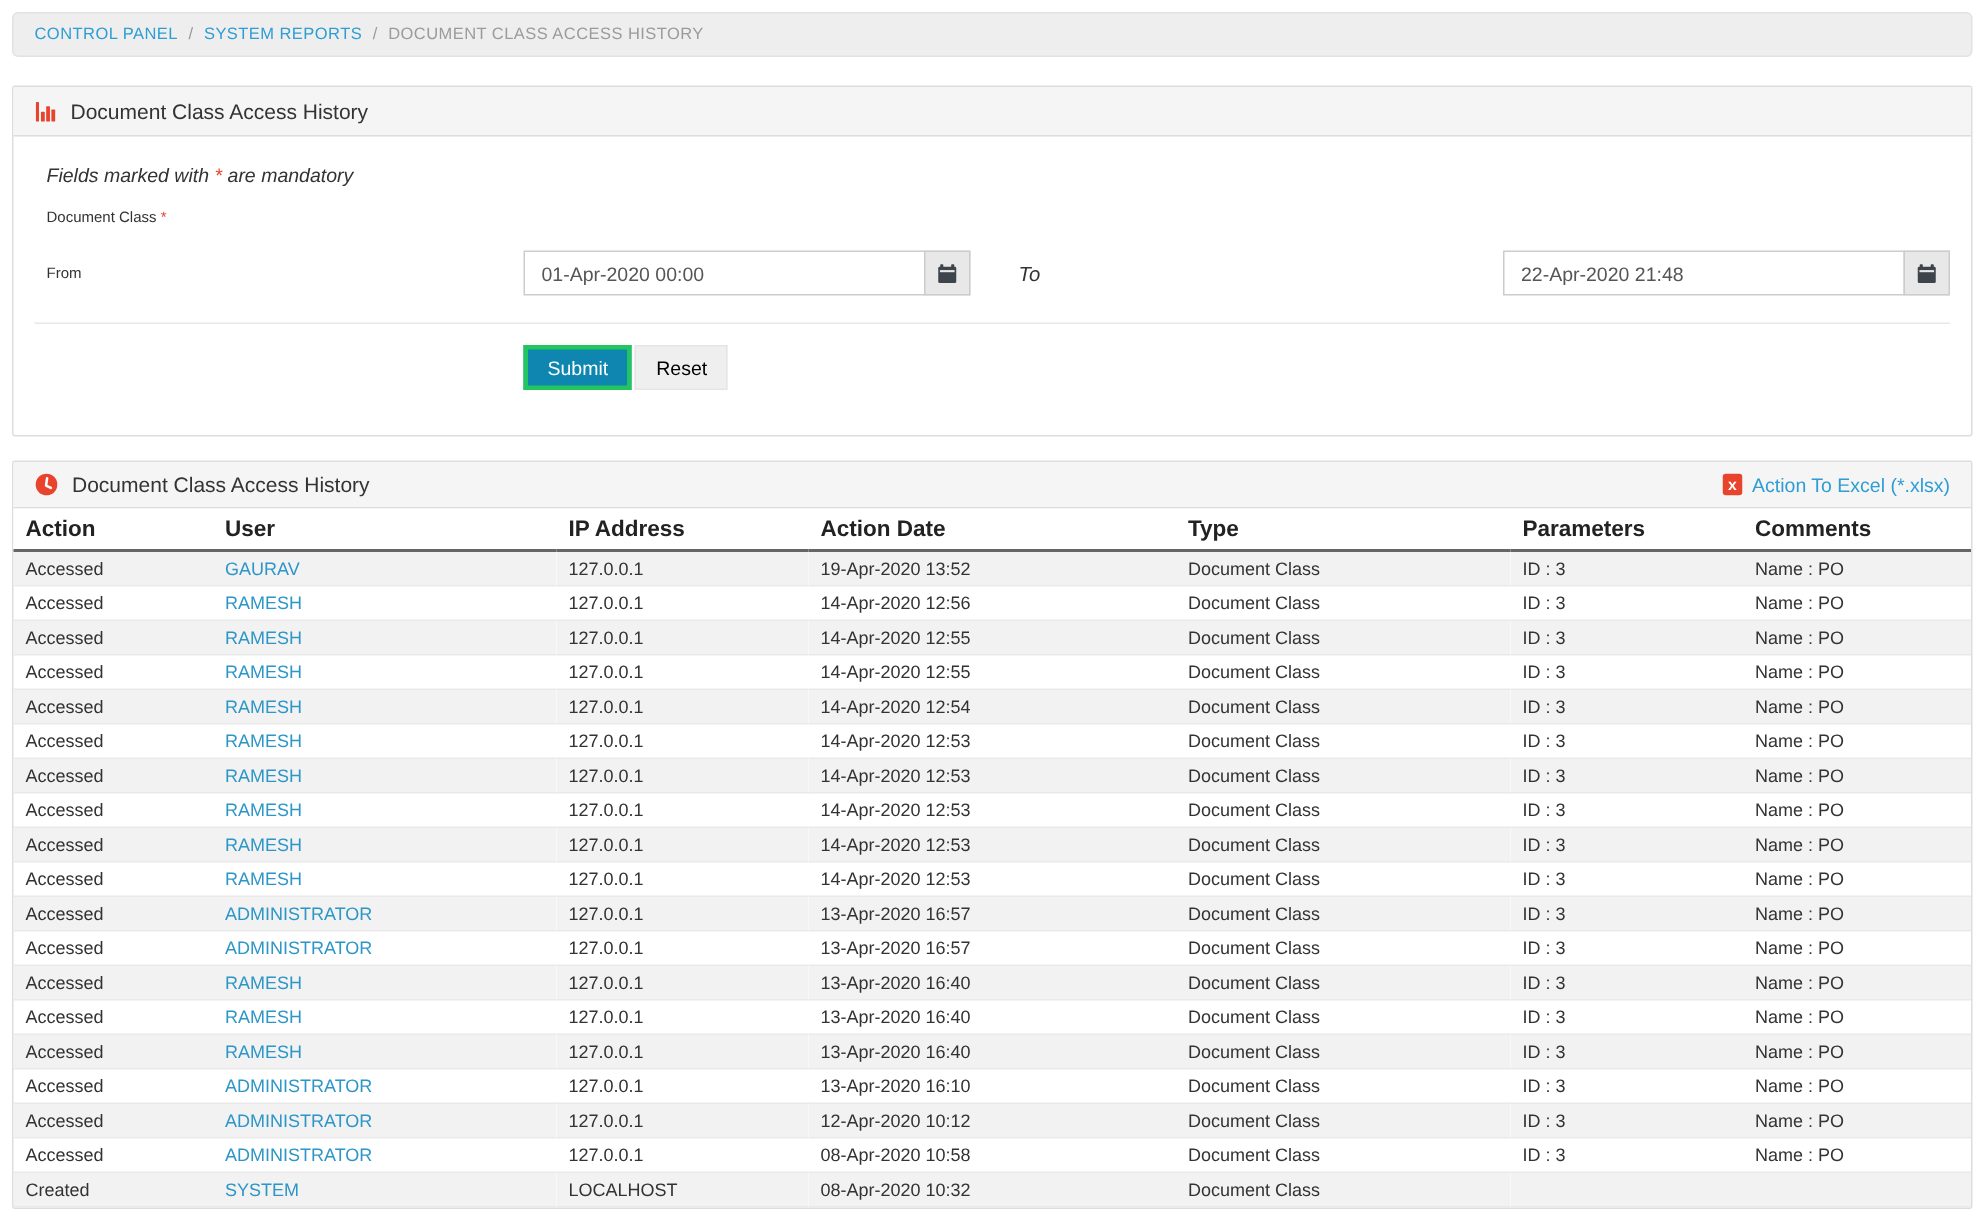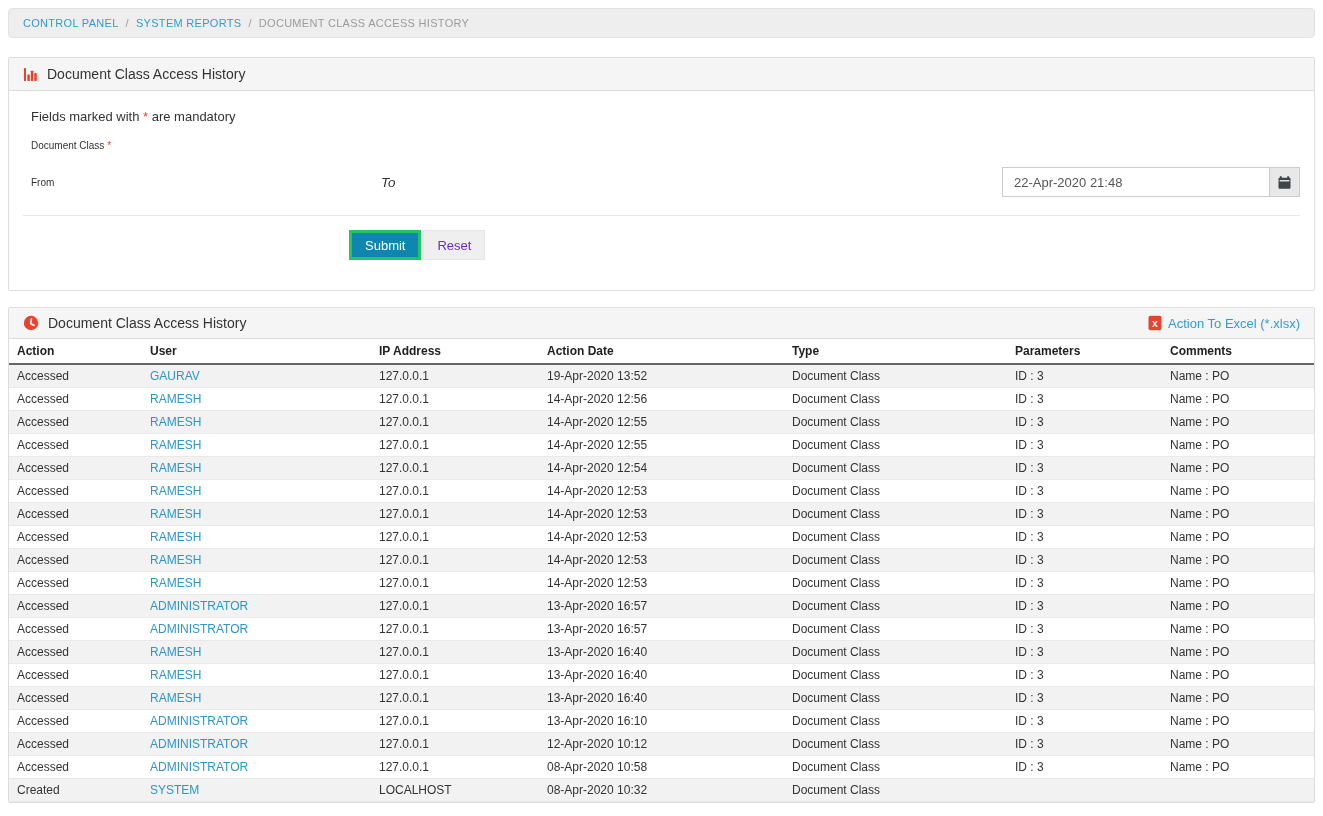--- a/index.html
+++ b/index.html
@@ -19,21 +19,21 @@
   .breadcrumb .sep { margin: 0 7px; color: #9b9b9b; }
   
   .panel { border: 1px solid #ddd; border-radius: 2px; margin-top: 19px; background: #fff; }
   .panel-header {
     background: #f5f5f5; border-bottom: 1px solid #ddd;
     padding: 8px 14px; font-size: 14px; color: #333;
     display: flex; align-items: center; gap: 9px;
   }
   .panel-header .ph-left { display: flex; align-items: center; gap: 9px; }
   .panel-body { padding: 14px 14px 18px 14px; }
-  .note { font-size: 13px; margin: 4px 0 12px 8px; }
+  .note { font-size: 13px; margin: 4px 0 12px 8px; font-style: italic; }
   .req { color: #e8432d; }
   
   .form-row { display: flex; align-items: center; margin-top: 16px; }
   .form-label { width: 326px; font-size: 10px; padding-left: 8px; flex: none; }
   .select-box {
     flex: 1; height: 30px; border: 1px solid #ccc; background: #fff;
     display: flex; align-items: center; justify-content: space-between;
     padding: 0 12px; font-size: 13px; color: #555; cursor: pointer;
   }
   .select-box .caret { font-size: 8px; color: #3d444b; }
@@ -47,32 +47,32 @@
     width: 31px; height: 30px; flex: none; margin-left: -1px;
     background: #e8e8e8; border: 1px solid #ccc; cursor: pointer;
     display: flex; align-items: center; justify-content: center; padding: 0;
   }
   .to-label { margin-left: 32px; font-size: 13.5px; font-style: italic; }
   .to-group { margin-left: auto; }
   .divider { border: none; border-top: 1px solid #e8e8e8; margin: 18px 0 0; }
   .btn-row { margin: 14px 0 12px 326px; display: flex; gap: 2px; }
   .btn { height: 30px; padding: 0 13px; font-size: 13px; cursor: pointer; font-family: "Liberation Sans", sans-serif; }
   .btn-submit { background: #0e86b0; color: #fff; border: 3px solid #22c55e; }
-  .btn-reset { background: #efefef; color: #6d28d9; border: 1px solid #e5e5e5; }
+  .btn-reset { background: #efefef; color: #000000; border: 1px solid #e5e5e5; }
   
   .history-panel { margin-top: 16px; }
   .history-header { justify-content: space-between; padding: 7px 14px; }
   .export-link {
     color: #2d9dd4; font-size: 13px; text-decoration: none; cursor: pointer;
     display: flex; align-items: center; gap: 6px;
   }
   
   table { width: 100%; border-collapse: collapse; table-layout: fixed; }
   thead th {
-    text-align: left; font-size: 12px; font-weight: bold; color: #222;
+    text-align: left; font-size: 15px; font-weight: bold; color: #222;
     padding: 5px 8px; border-bottom: 2px solid #666; background: #fff;
   }
   tbody td {
     font-size: 12px; color: #333; padding: 4px 8px; line-height: 14px;
     border-bottom: 1px solid #e9e9e9; overflow: hidden; white-space: nowrap;
   }
   tbody tr:nth-child(odd) { background: #f2f2f2; }
   tbody td a { color: #2d96c8; text-decoration: none; cursor: pointer; }
   .icon { display: inline-flex; flex: none; }
 </style>
@@ -110,20 +110,35 @@
 
     <div class="form-row">
       <label class="form-label">
         <span>Document Class</span>
         <span class="req">*</span>
       </label>
     </div>
 
     <div class="form-row">
       <label class="form-label">From</label>
+      <div class="input-group">
+        <input type="text" value="01-Apr-2020 00:00" style="">
+        <button class="cal-btn">
+          <span class="icon">
+            <svg width="15" height="15" viewBox="0 0 16 16">
+              <g fill="#3d444b">
+                <rect x="3" y="1.2" width="2.2" height="3.2" rx="0.6"></rect>
+                <rect x="10.8" y="1.2" width="2.2" height="3.2" rx="0.6"></rect>
+                <rect x="1.6" y="3" width="12.8" height="11.6" rx="1"></rect>
+              </g>
+              <rect x="2.8" y="5.4" width="10.4" height="1.5" fill="#e8e8e8"></rect>
+            </svg>
+          </span>
+        </button>
+      </div>
       <span class="to-label">To</span>
       <div class="input-group to-group">
         <input type="text" value="22-Apr-2020 21:48" style="">
         <button class="cal-btn">
           <span class="icon">
             <svg width="15" height="15" viewBox="0 0 16 16">
               <g fill="#3d444b">
                 <rect x="3" y="1.2" width="2.2" height="3.2" rx="0.6"></rect>
                 <rect x="10.8" y="1.2" width="2.2" height="3.2" rx="0.6"></rect>
                 <rect x="1.6" y="3" width="12.8" height="11.6" rx="1"></rect>

